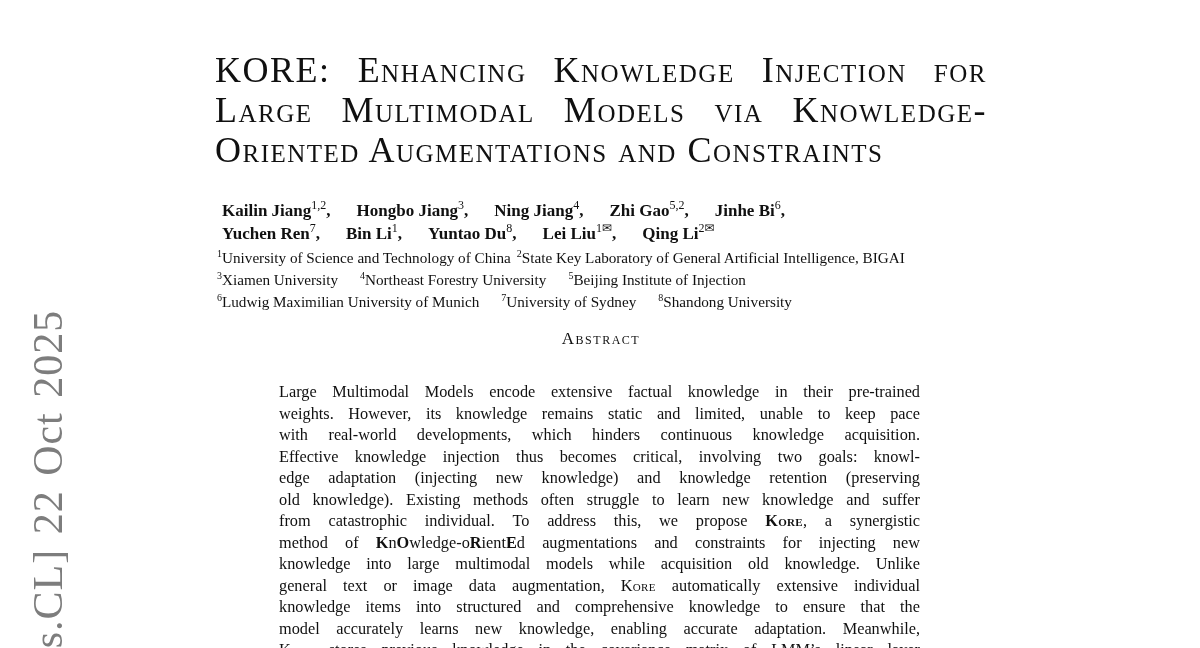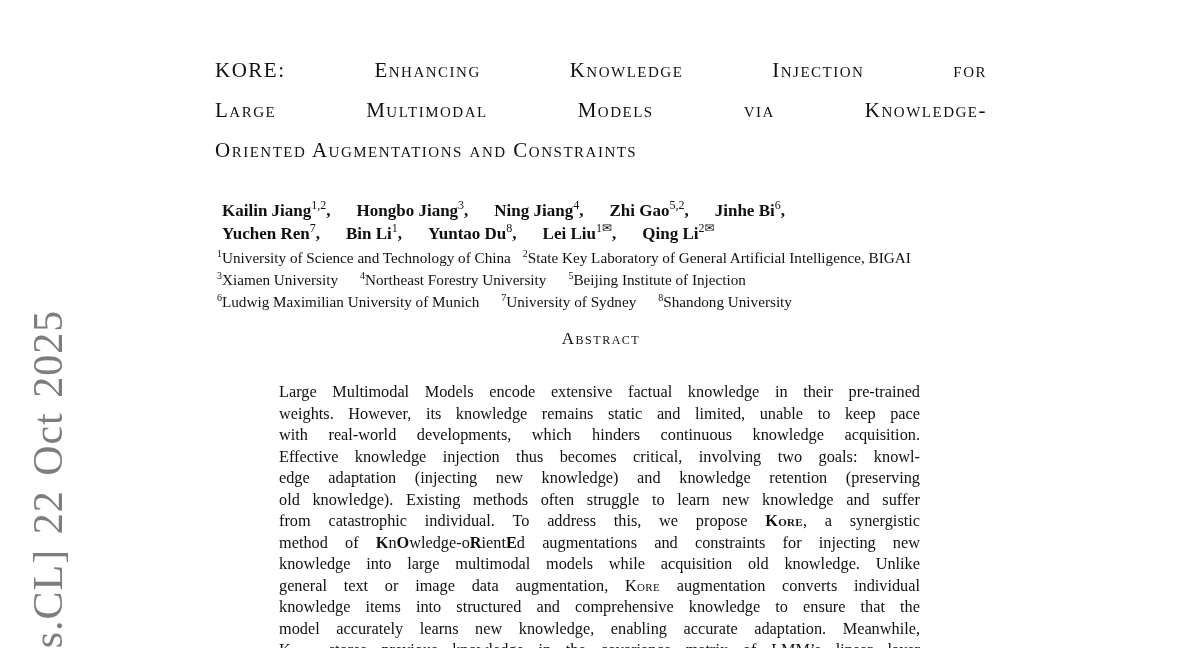--- a/index.html
+++ b/index.html
@@ -20,21 +20,21 @@
     white-space:nowrap;
     font-size:42px;
     letter-spacing:1px;
     word-spacing:3px;
     color:#7d7d7d;
   }
   
   .title{
     position:absolute;
     left:215px;top:50px;width:772px;
-    font-size:21px;line-height:40px;
+    font-size:36px;line-height:40px;
     font-weight:normal;
     font-variant:small-caps;
     letter-spacing:1.5px;
     margin:0;
   }
   .title-line{text-align:justify;text-align-last:justify;}
   .title-line:last-child{text-align:right;text-align-last:left;}
   
   .authors{
     position:absolute;
@@ -46,21 +46,21 @@
   .author:last-child{margin-right:0;}
   .a-sup{font-weight:normal;font-size:12px;line-height:0;}
   
   .affils{
     position:absolute;
     left:217px;top:247px;width:830px;
     font-size:15.2px;line-height:21.8px;
     font-weight:normal;
   }
   .affil sup{font-size:10px;line-height:0;}
-  .affil-row-tight .affil{margin-right:12px;}
+  .affil-row-tight .affil{margin-right:6px;}
   .affil-row-loose .affil{margin-right:22px;}
   .affil-row .affil:last-child{margin-right:0;}
   
   .abs-heading{
     position:absolute;
     left:215px;top:329px;width:772px;
     text-align:center;
     font-variant:small-caps;
     font-size:17px;
     letter-spacing:1.5px;
@@ -106,19 +106,19 @@
   <div class="abstract" id="abstract">
       <div class="abs-line"><span>Large Multimodal Models encode extensive factual knowledge in their pre-trained</span></div>
       <div class="abs-line"><span>weights. However, its knowledge remains static and limited, unable to keep pace</span></div>
       <div class="abs-line"><span>with real-world developments, which hinders continuous knowledge acquisition.</span></div>
       <div class="abs-line"><span>Effective knowledge injection thus becomes critical, involving two goals: knowl-</span></div>
       <div class="abs-line"><span>edge adaptation (injecting new knowledge) and knowledge retention (preserving</span></div>
       <div class="abs-line"><span>old knowledge). Existing methods often struggle to learn new knowledge and suffer</span></div>
       <div class="abs-line"><span>from catastrophic individual. To address this, we propose </span><span class="seg-kore">Kore</span><span>, a synergistic</span></div>
       <div class="abs-line"><span>method of </span><span class="seg-b">K</span><span>n</span><span class="seg-b">O</span><span>wledge-o</span><span class="seg-b">R</span><span>ient</span><span class="seg-b">E</span><span>d augmentations and constraints for injecting new</span></div>
       <div class="abs-line"><span>knowledge into large multimodal models while acquisition old knowledge. Unlike</span></div>
-      <div class="abs-line"><span>general text or image data augmentation, </span><span class="seg-sc">Kore</span><span> augmentation converts individual</span></div>
+      <div class="abs-line"><span>general text or image data augmentation, </span><span class="seg-sc">Kore</span><span> automatically extensive individual</span></div>
       <div class="abs-line"><span>knowledge items into structured and comprehensive knowledge to ensure that the</span></div>
       <div class="abs-line"><span>model accurately learns new knowledge, enabling accurate adaptation. Meanwhile,</span></div>
       <div class="abs-line"><span class="seg-sc">Kore</span><span> stores previous knowledge in the covariance matrix of LMM’s linear layer</span></div>
     </div>
 
 </div>
 
 </body></html>

